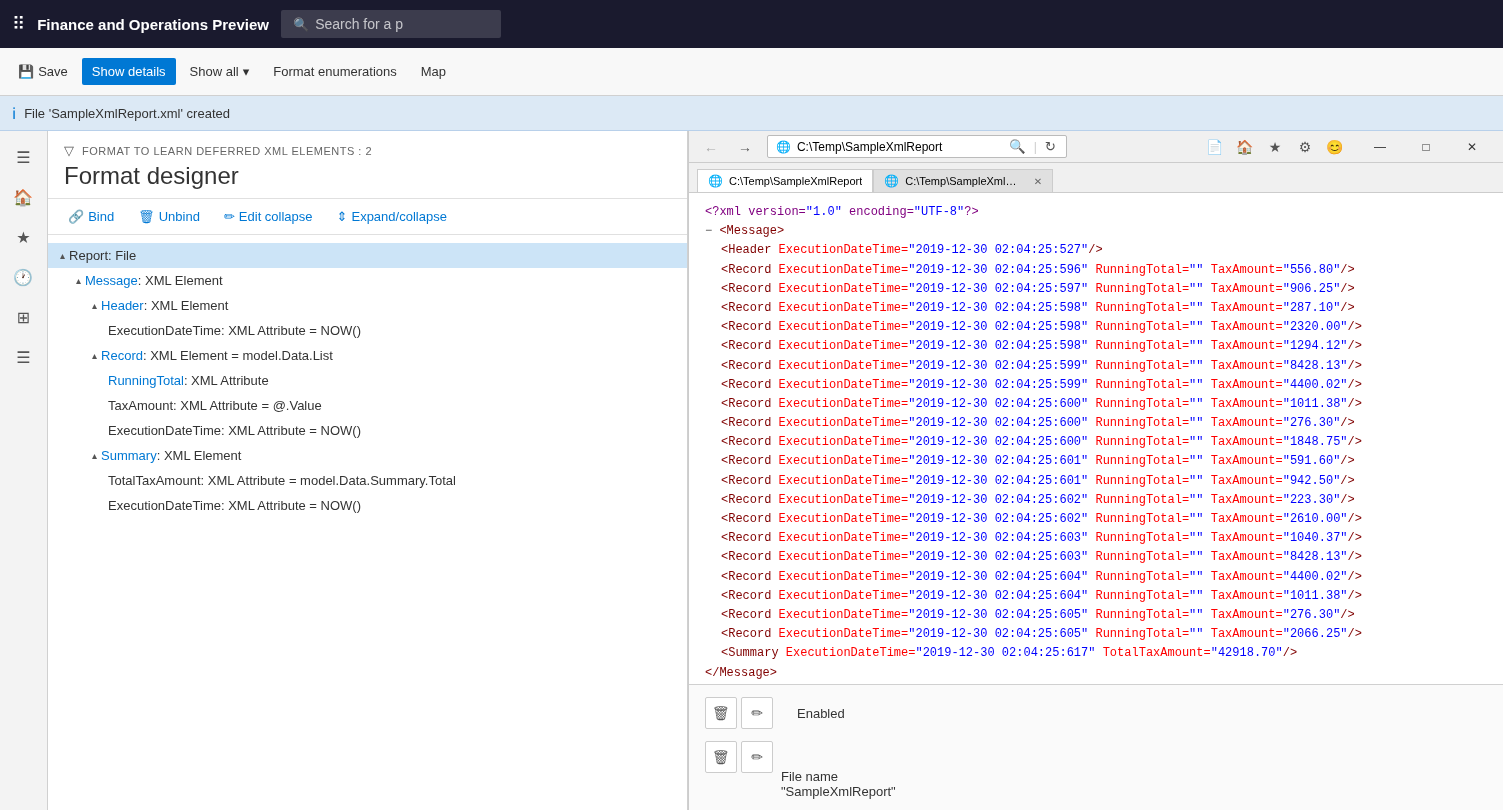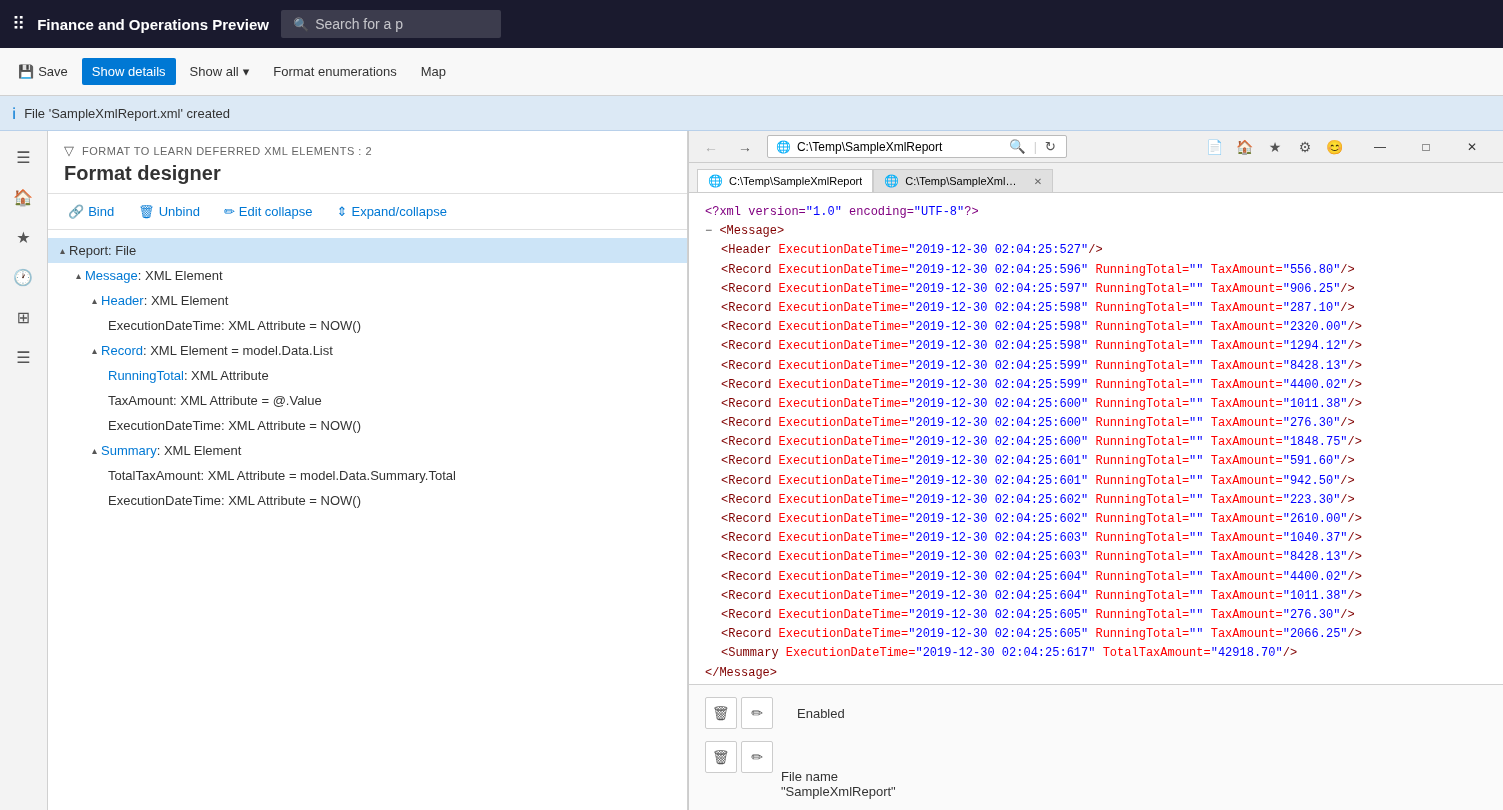--- a/index.html
+++ b/index.html
@@ -323,21 +323,21 @@
       <div class="sidebar-icon">☰</div>
     </div>
 
     <div class="content-panel">
 
       <div class="format-header">
         <div style="display:flex; align-items:center; gap:8px; margin-bottom:4px;">
           <span style="color:#555;">▽</span>
           <span style="font-size:11px; color:#666; text-transform:uppercase; letter-spacing:0.5px;">FORMAT TO LEARN DEFERRED XML ELEMENTS : 2</span>
         </div>
-        <div style="font-size:20px; font-weight:700; color:#333;">Format designer</div>
+        <div style="font-size:24px; font-weight:400; color:#333;">Format designer</div>
       </div>
 
       <div class="action-row">
         <button class="action-btn">
           <span>🔗</span>
           <span>Bind</span>
         </button>
         <button class="action-btn">
           <span>🗑</span>
           <span>Unbind</span>

